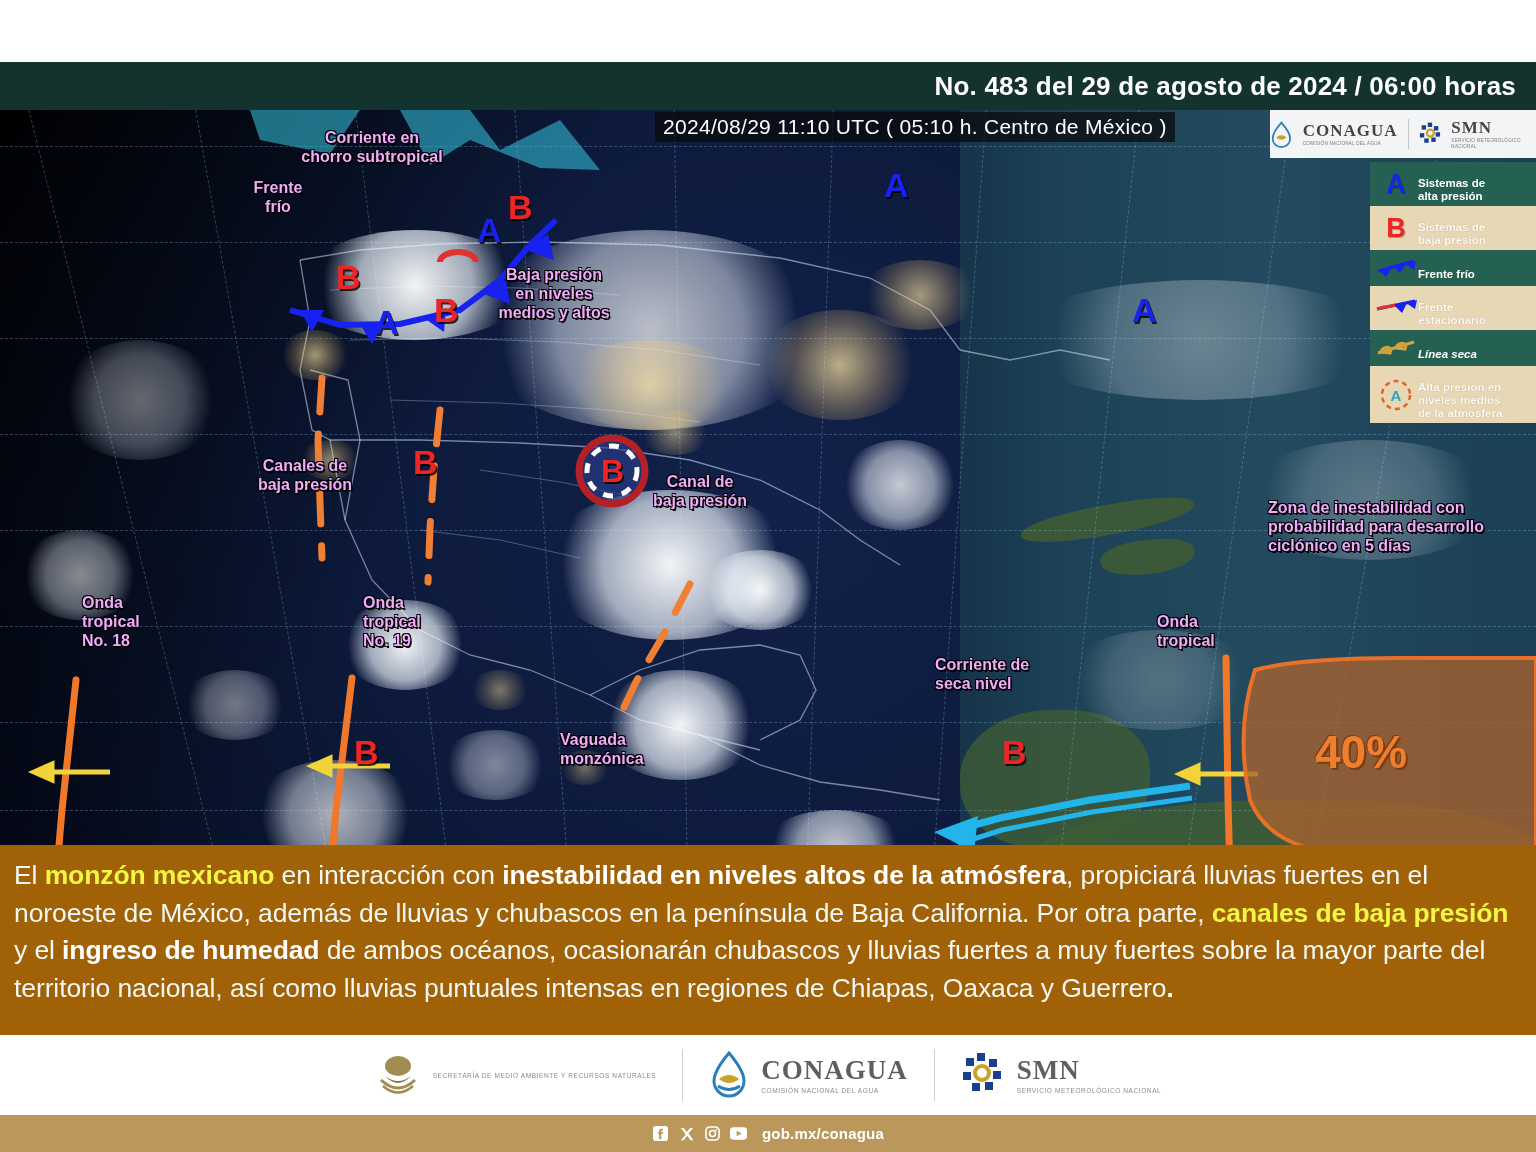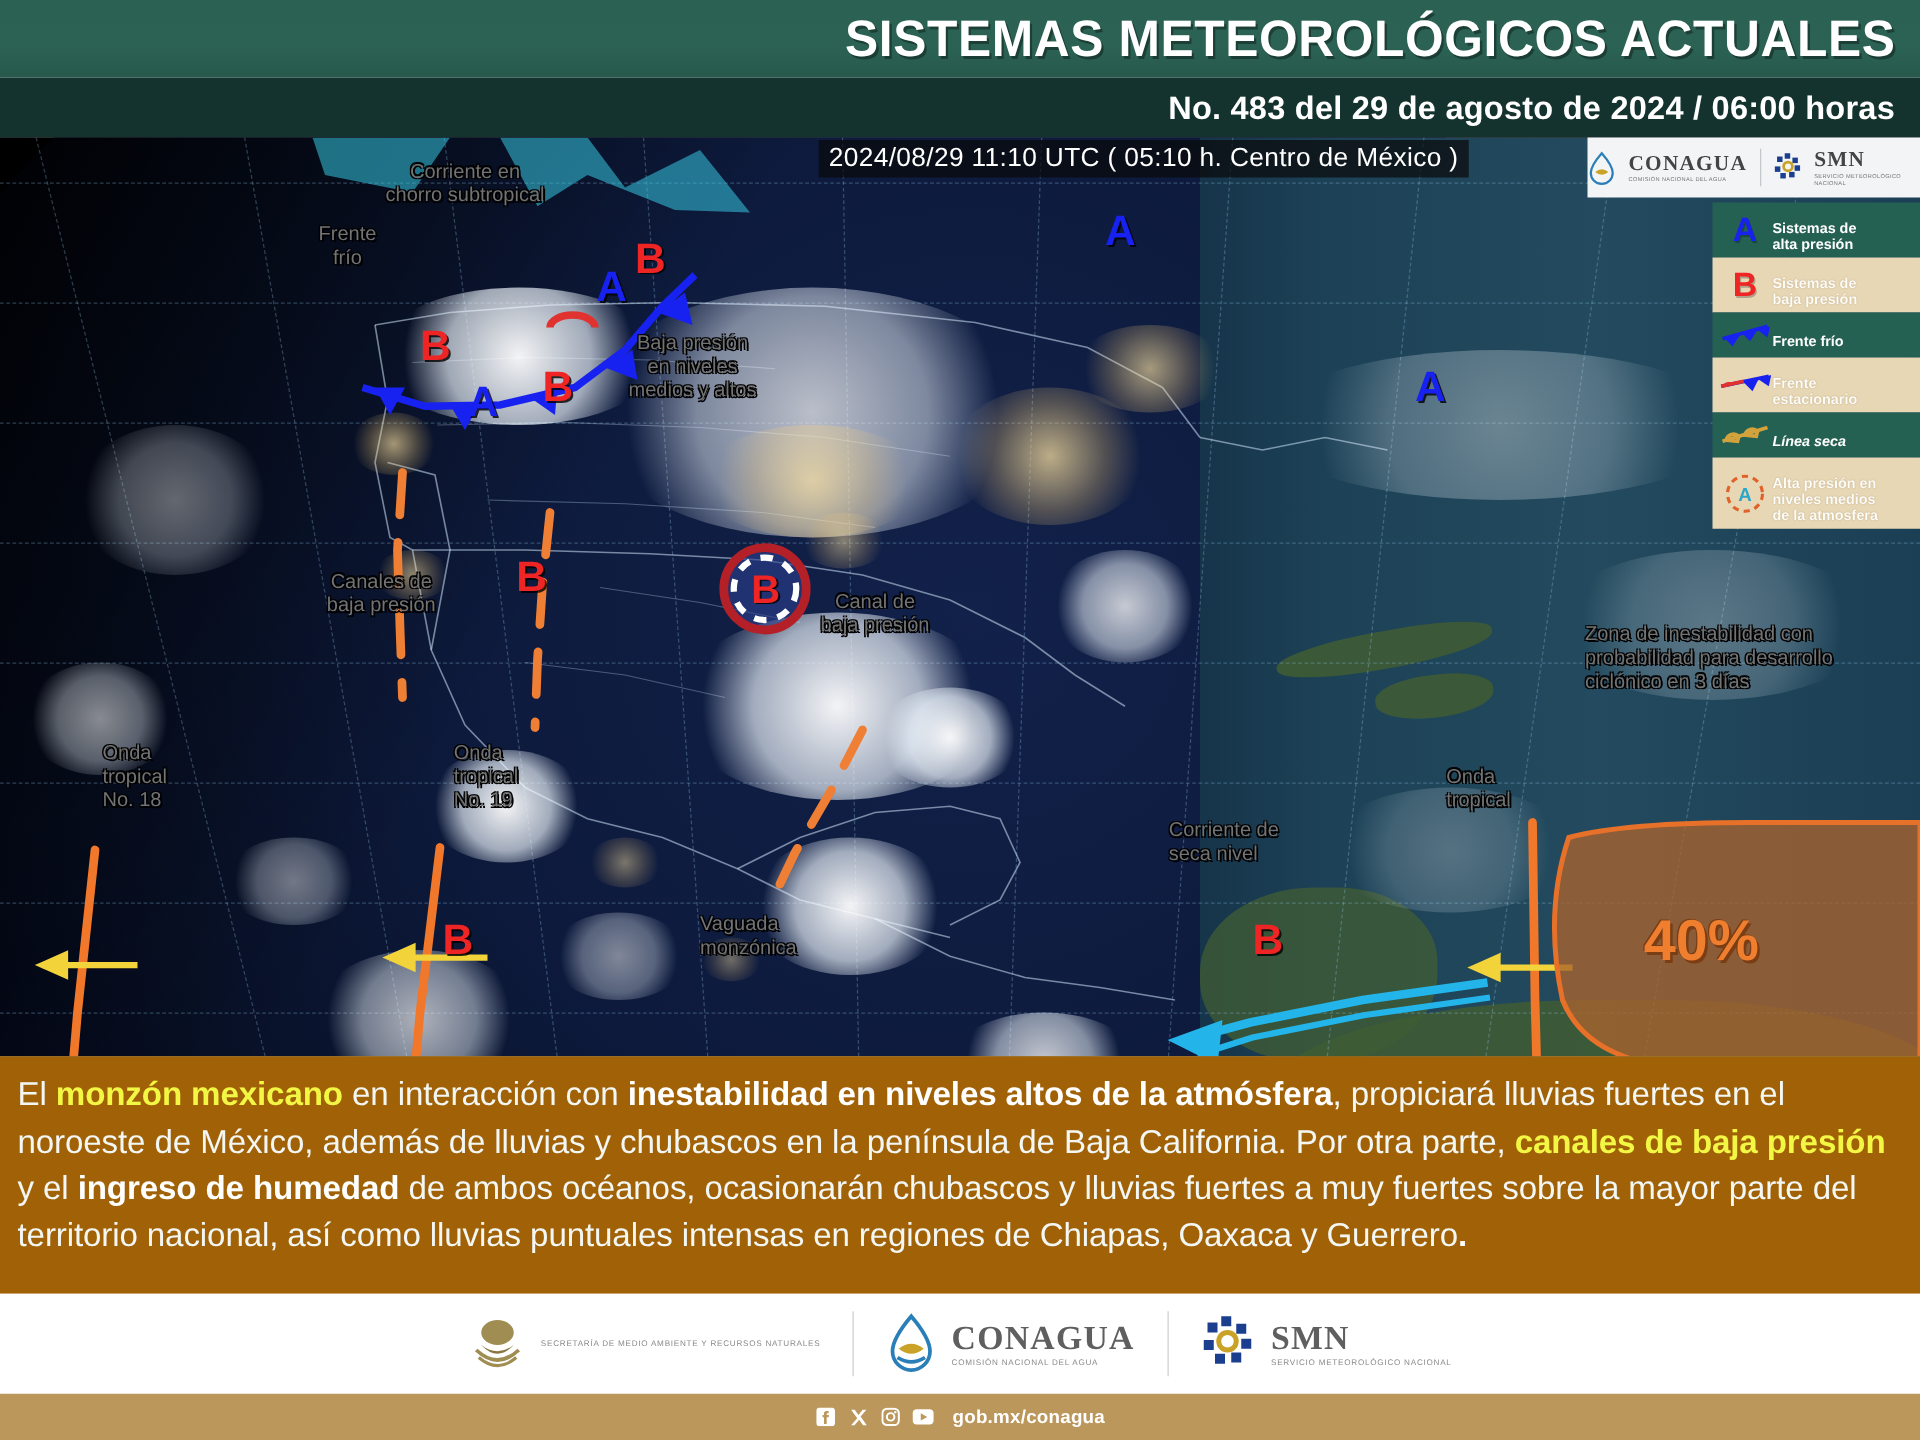--- a/index.html
+++ b/index.html
@@ -31,21 +31,21 @@
        background:linear-gradient(120deg,rgba(0,0,0,.85) 0%,rgba(4,9,24,.0) 46%);}
 
   .grid{position:absolute;inset:0;}
   .glat,.glon{position:absolute;border-color:rgba(150,200,235,.30);border-style:dashed;}
   .glat{left:0;width:100%;border-top-width:1px;border-left:0;border-right:0;border-bottom:0;}
   .glon{top:0;height:100%;border-left-width:1px;border-top:0;border-right:0;border-bottom:0;}
   .cloud{position:absolute;border-radius:50%;background:radial-gradient(circle,rgba(255,255,255,.95) 0%,rgba(240,248,255,.65) 45%,rgba(220,235,250,0) 72%);}
   .citylight{position:absolute;border-radius:50%;background:radial-gradient(circle,rgba(255,228,160,.9) 0%,rgba(255,210,120,.35) 45%,rgba(255,200,100,0) 75%);}
 
   
-  .lbl{position:absolute;color:#737373;font-weight:normal;font-size:16px;line-height:19px;
+  .lbl{position:absolute;color:#f0abfc;font-weight:bold;font-size:16px;line-height:19px;
        text-shadow:1.5px 1.5px 0 #000,-1px -1px 0 #000,1px -1px 0 #000,-1px 1px 0 #000;}
   .lbl.c{text-align:center;}
 
   .symA{position:absolute;color:#1822f0;font-weight:bold;font-size:34px;line-height:34px;
         text-shadow:1.5px 1.5px 0 rgba(0,0,0,.8);}
   .symB{position:absolute;color:#ef2424;font-weight:bold;font-size:34px;line-height:34px;
         text-shadow:1.5px 1.5px 0 rgba(0,0,0,.8);}
 
   .sattime{position:absolute;left:655px;top:112px;height:30px;line-height:30px;padding:0 8px;
         background:rgba(10,10,10,.72);color:#fff;font-size:21px;letter-spacing:.3px;white-space:nowrap;}
@@ -83,23 +83,20 @@
   .goldbar{position:absolute;left:0;top:1115px;width:1536px;height:37px;background:#bc975b;
            display:flex;align-items:center;justify-content:center;gap:9px;}
   .goldbar .so{width:17px;height:17px;display:inline-flex;align-items:center;justify-content:center;}
   .goldurl{color:#fff;font-weight:bold;font-size:15px;letter-spacing:.2px;margin-left:6px;}
 </style>
 </head>
 <body>
 
 <div class="page">
 
-  <div class="hdr">
-    <div class="hdr-title">SISTEMAS METEOROLÓGICOS ACTUALES</div>
-  </div>
   <div class="hdr2"></div>
   <div class="hdr-sub">No. 483 del 29 de agosto de 2024 / 06:00 horas</div>
 
   <div class="map">
     <div class="space"></div>
     <div class="globe"></div>
 
     <div class="dayside"></div>
     <div class="dayland" style="left:1020px;top:395px;width:175px;height:30px;transform:rotate(-10deg);"></div>
     <div class="dayland" style="left:1100px;top:430px;width:95px;height:34px;transform:rotate(-6deg);"></div>
@@ -258,21 +255,21 @@
 tropical
 No. 19</div>
         <div class="lbl" style="left: 935px; top: 545px; white-space: pre-line;">Corriente de
 seca nivel</div>
         <div class="lbl" style="left: 560px; top: 620px; white-space: pre-line;">Vaguada
 monzónica</div>
         <div class="lbl" style="left: 1157px; top: 502px; white-space: pre-line;">Onda
 tropical</div>
         <div class="lbl" style="left: 1268px; top: 388px; white-space: pre-line;">Zona de inestabilidad con
 probabilidad para desarrollo
-ciclónico en 3 días</div>
+ciclónico en 5 días</div>
       </div>
     <div id="map-symbols">
         <div class="symA" style="left: 884px; top: 58px;">A</div>
         <div class="symA" style="left: 477px; top: 103px;">A</div>
         <div class="symB" style="left: 508px; top: 80px;">B</div>
         <div class="symB" style="left: 336px; top: 150px;">B</div>
         <div class="symA" style="left: 374px; top: 195px;">A</div>
         <div class="symB" style="left: 434px; top: 183px;">B</div>
         <div class="symB" style="left: 413px; top: 335px;">B</div>
         <div class="symA" style="left: 1132px; top: 183px;">A</div>

